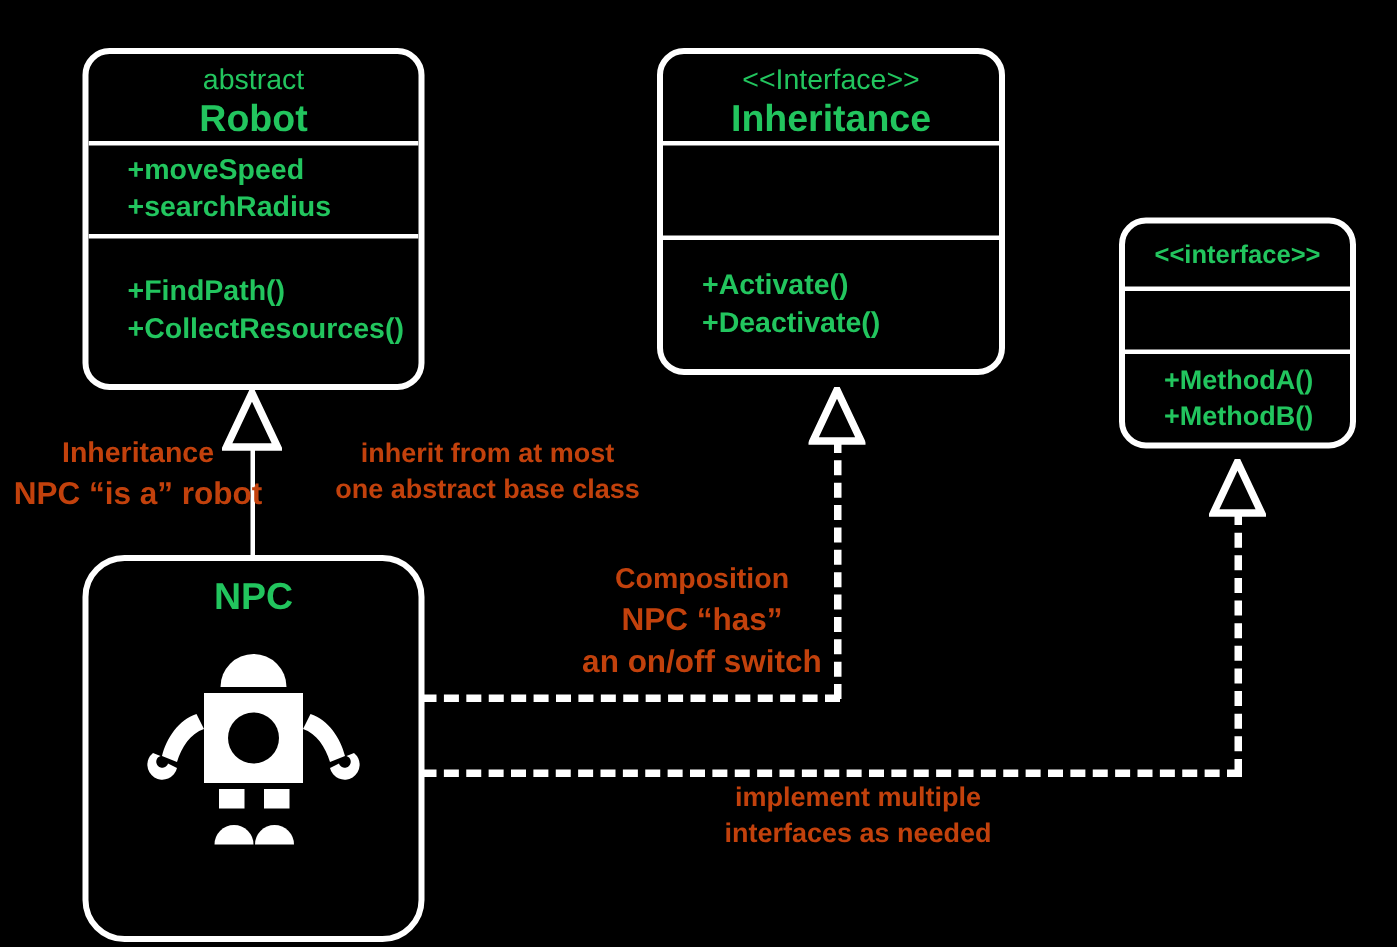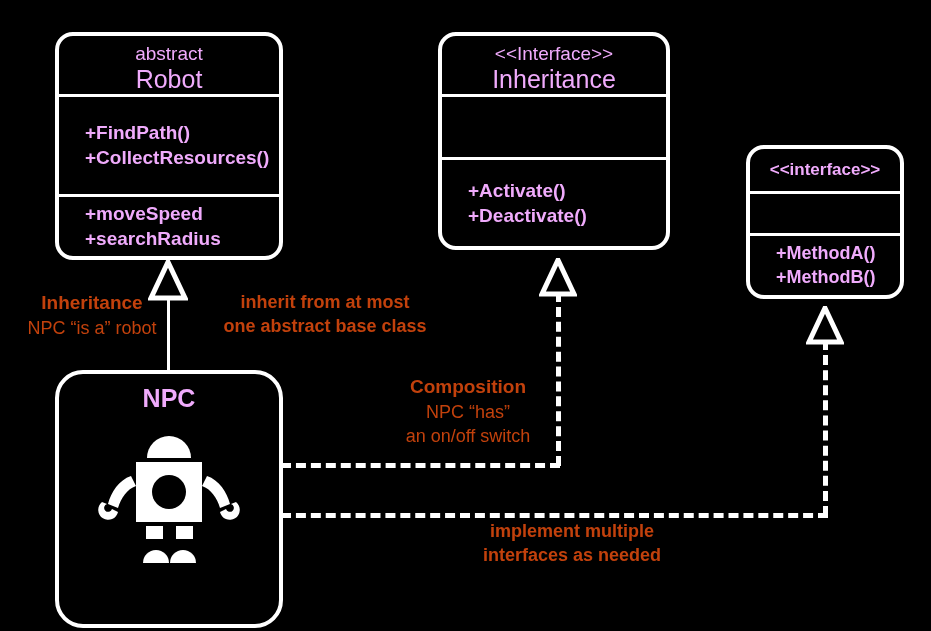--- a/index.html
+++ b/index.html
@@ -18,21 +18,21 @@
     overflow: hidden;
   }
 
   
   .uml-box {
     position: absolute;
     box-sizing: border-box;
     border: 4px solid #ffffff;
     border-radius: 18px;
     background: #000000;
-    color: #f0abfc;
+    color: #22c55e;
     overflow: hidden;
   }
   .compartment {
     box-sizing: border-box;
     width: 100%;
     text-align: center;
     display: flex;
     flex-direction: column;
     justify-content: center;
   }
@@ -43,21 +43,21 @@
     font-size: 19px;
     font-weight: 400;
     line-height: 1.15;
     letter-spacing: 0px;
   }
   .stereotype.bold {
     font-weight: 700;
   }
   .classname {
     font-size: 25px;
-    font-weight: 400;
+    font-weight: 700;
     line-height: 1.15;
   }
   .members {
     text-align: left;
     font-size: 19px;
     font-weight: 700;
     line-height: 1.3;
     padding-left: 26px;
   }
   .members.pad-methods {
@@ -132,22 +132,22 @@
     color: #c2410c;
     text-align: center;
     line-height: 1.35;
   }
   .note .title {
     font-weight: 700;
     font-size: 19px;
     display: block;
   }
   .note .body {
-    font-weight: 400;
-    font-size: 18px;
+    font-weight: 700;
+    font-size: 21px;
     display: block;
   }
   .note.plain .body {
     font-weight: 700;
     font-size: 18px;
   }
   #note-inheritance { left: 2px; top: 290px; width: 180px; }
   #note-inherit-rule { left: 200px; top: 290px; width: 250px; }
   #note-composition { left: 378px; top: 374px; width: 180px; }
   #note-implement { left: 438px; top: 519px; width: 268px; }
@@ -155,27 +155,27 @@
 </head>
 <body>
 
 <div id="stage">
 
   <div class="uml-box" id="box-robot">
     <div class="compartment head-comp">
       <div class="stereotype">abstract</div>
       <div class="classname">Robot</div>
     </div>
+    <div class="compartment divider-top attr-comp members">
+      <div class="member-line">+moveSpeed</div>
+      <div class="member-line">+searchRadius</div>
+    </div>
     <div class="compartment divider-top meth-comp members pad-methods">
       <div class="member-line">+FindPath()</div>
       <div class="member-line">+CollectResources()</div>
-    </div>
-    <div class="compartment divider-top attr-comp members">
-      <div class="member-line">+moveSpeed</div>
-      <div class="member-line">+searchRadius</div>
     </div>
   </div>
 
   <div class="uml-box" id="box-iswitchable">
     <div class="compartment head-comp">
       <div class="stereotype">&lt;&lt;Interface&gt;&gt;</div>
       <div class="classname">Inheritance</div>
     </div>
     <div class="compartment divider-top attr-comp members"></div>
     <div class="compartment divider-top meth-comp members pad-methods">

